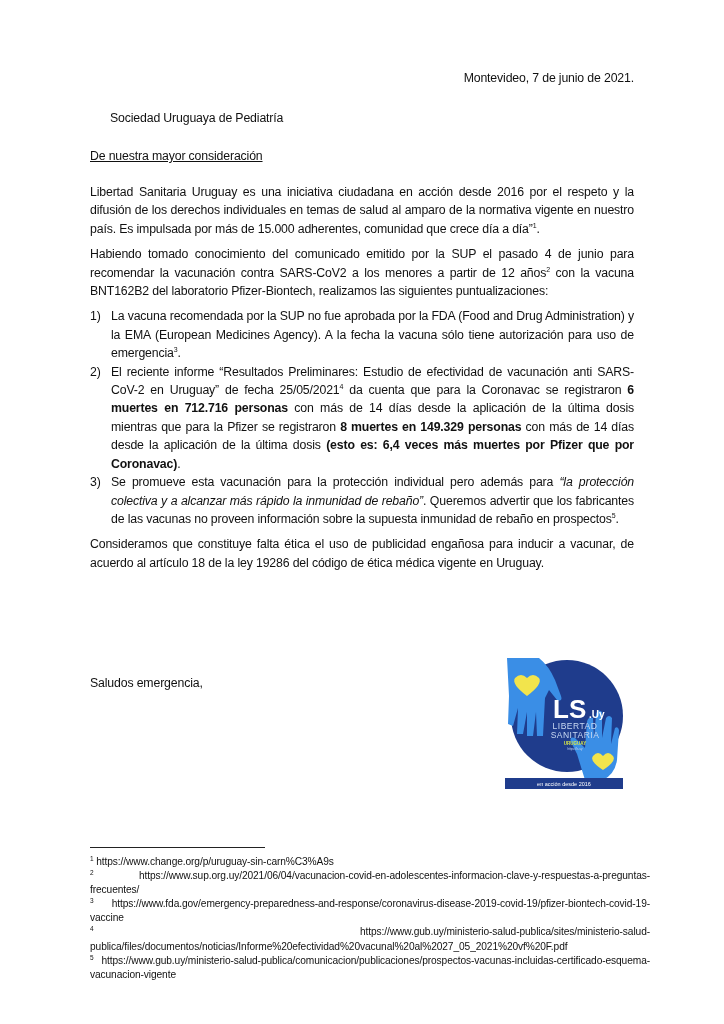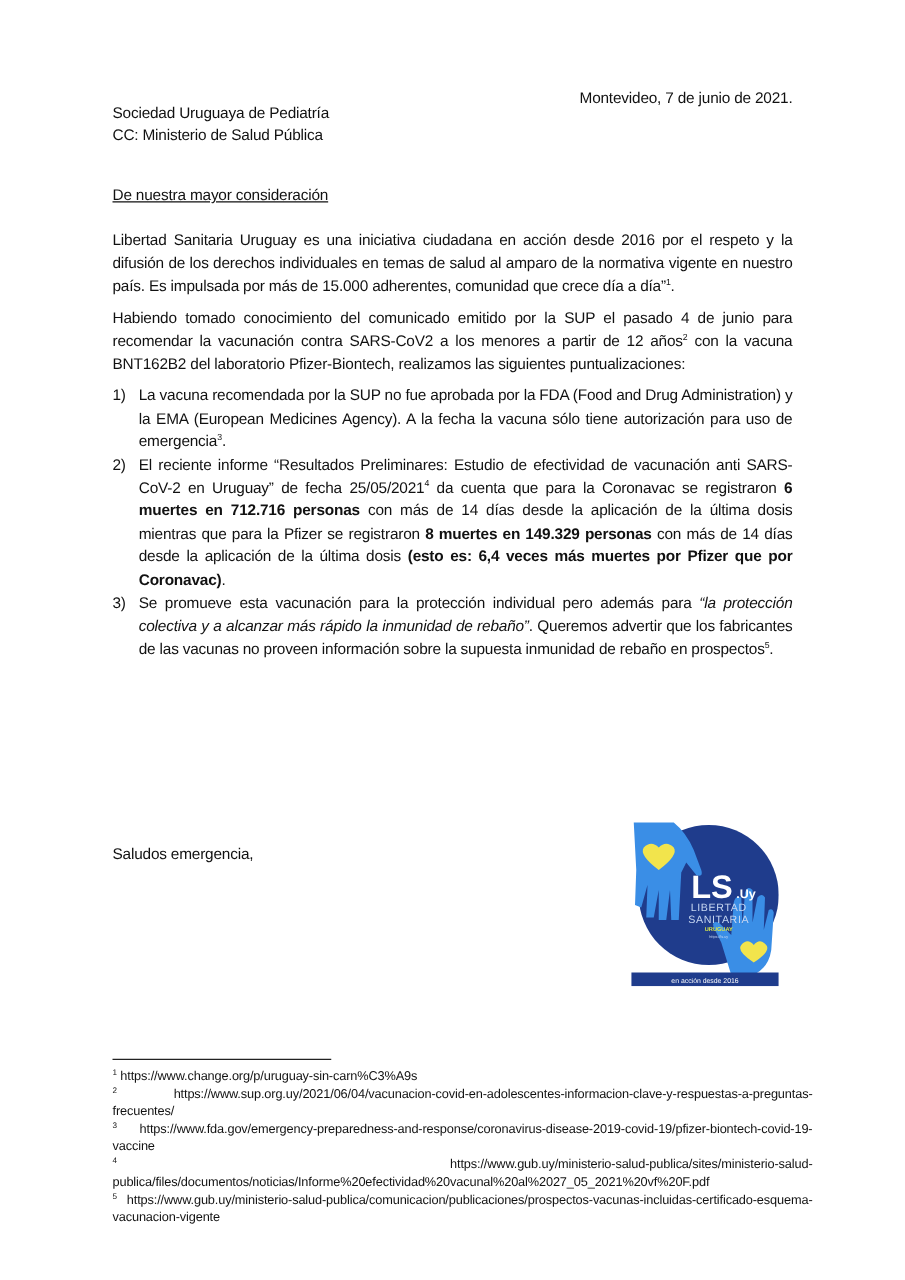--- a/index.html
+++ b/index.html
@@ -2,21 +2,21 @@
 <html><head>
 <meta charset="utf-8">
 <style>
   html, body { margin: 0; padding: 0; background: #ffffff; }
   body { width: 724px; height: 1024px; position: relative; overflow: hidden;
          font-family: "Liberation Sans", "DejaVu Sans", sans-serif; color: #111; }
   .page { position: absolute; left: 0; top: 0; width: 724px; height: 1012px; background: #fff; }
   .body-text { position: absolute; left: 90px; width: 544px; font-size: 12.3px; line-height: 18.4px;
                letter-spacing: -0.15px; }
   .date { position: absolute; top: 69px; right: 90px; font-size: 12.3px; line-height: 18.4px; letter-spacing: -0.15px; }
-  .addressee { top: 81px; }
+  .addressee { top: 109px; margin-left: 20px; }
   .salutation { top: 147px; text-decoration: underline; }
   p { margin: 0 0 7px 0; text-align: justify; }
   .para-block { top: 183px; }
   ol.points { list-style: none; margin: 0 0 7px 0; padding: 0; }
   ol.points li { position: relative; padding-left: 21px; text-align: justify; }
   ol.points li .num { position: absolute; left: 0; top: 0; }
   sup { font-size: 7px; line-height: 0; vertical-align: 5px; }
   b { font-weight: bold; }
   i { font-style: italic; }
   .closing { top: 674px; }
@@ -28,21 +28,20 @@
 </style>
 </head>
 <body>
 
 <div class="page">
 
   <div class="date">Montevideo, 7 de junio de 2021.</div>
 
   <div class="body-text addressee">
     <div>Sociedad Uruguaya de Pediatría</div>
-    <div>CC: Ministerio de Salud Pública</div>
   </div>
 
   <div class="body-text salutation">De nuestra mayor consideración</div>
 
   <div class="body-text para-block">
     <p><span>Libertad Sanitaria Uruguay es una iniciativa ciudadana en acción desde 2016 por el respeto y la difusión de los derechos individuales en temas de salud al amparo de la normativa vigente en nuestro país. Es impulsada por más de 15.000 adherentes, comunidad que crece día a día”</span><sup>1</sup><span>.</span></p>
 
     <p><span>Habiendo tomado conocimiento del comunicado emitido por la SUP el pasado 4 de junio para recomendar la vacunación contra SARS-CoV2 a los menores a partir de 12 años</span><sup>2</sup><span> con la vacuna BNT162B2 del laboratorio Pfizer-Biontech, realizamos las siguientes puntualizaciones:</span></p>
 
     <ol class="points">
@@ -50,20 +49,21 @@
         <span class="num">1)</span><span>La vacuna recomendada por la SUP no fue aprobada por la FDA (Food and Drug Administration) y la EMA (European Medicines Agency). A la fecha la vacuna sólo tiene autorización para uso de emergencia</span><sup>3</sup><span>.</span>
       </li>
       <li>
         <span class="num">2)</span><span>El reciente informe “Resultados Preliminares: Estudio de efectividad de vacunación anti SARS-CoV-2 en Uruguay” de fecha 25/05/2021</span><sup>4</sup><span> da cuenta que para la Coronavac se registraron </span><b>6 muertes en 712.716 personas</b><span> con más de 14 días desde la aplicación de la última dosis mientras que para la Pfizer se registraron </span><b>8 muertes en 149.329 personas</b><span> con más de 14 días desde la aplicación de la última dosis </span><b>(esto es: 6,4 veces más muertes por Pfizer que por Coronavac)</b><span>.</span>
       </li>
       <li>
         <span class="num">3)</span><span>Se promueve esta vacunación para la protección individual pero además para </span><i>“la protección colectiva y a alcanzar más rápido la inmunidad de rebaño”</i><span>. Queremos advertir que los fabricantes de las vacunas no proveen información sobre la supuesta inmunidad de rebaño en prospectos</span><sup>5</sup><span>.</span>
       </li>
     </ol>
 
+    <p>Consideramos que constituye falta ética el uso de publicidad engañosa para inducir a vacunar, de acuerdo al artículo 18 de la ley 19286 del código de ética médica vigente en Uruguay.</p>
   </div>
 
   <div class="body-text closing">Saludos emergencia,</div>
 
   <div class="logo">
     <svg width="118" height="133" viewBox="0 0 118 133" xmlns="http://www.w3.org/2000/svg">
       <rect x="0" y="0" width="118" height="133" fill="#ffffff"></rect>
 
       <circle cx="62" cy="60" r="56" fill="#1f3c8c"></circle>
 

